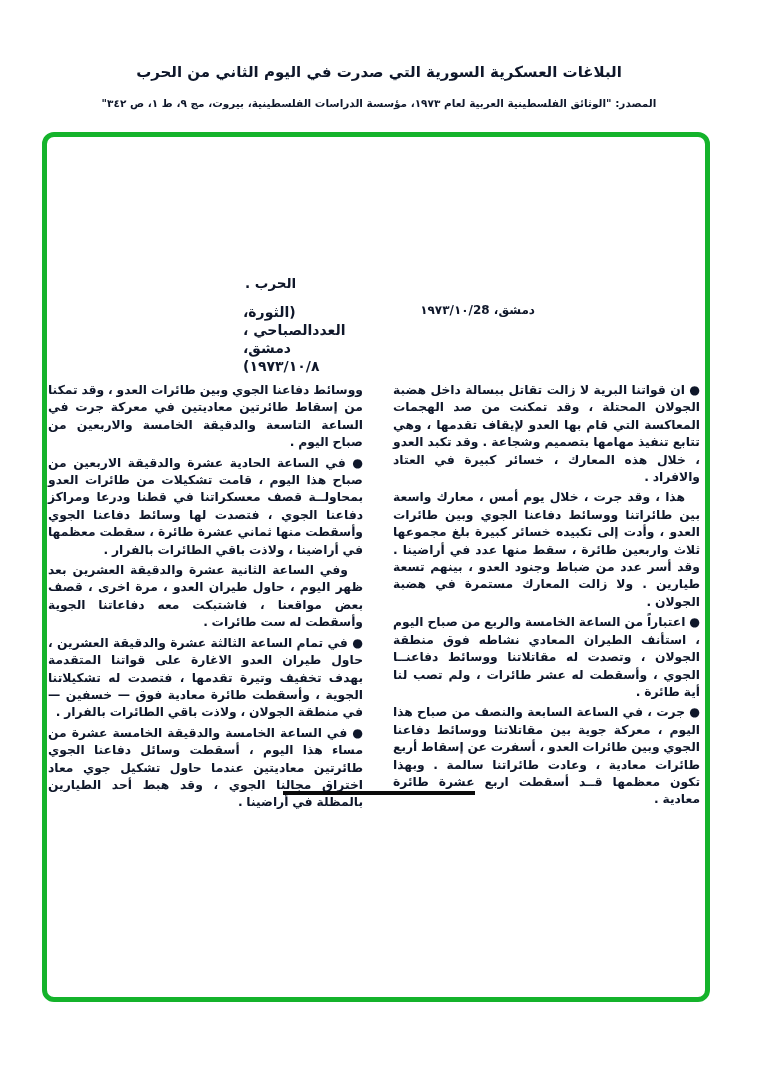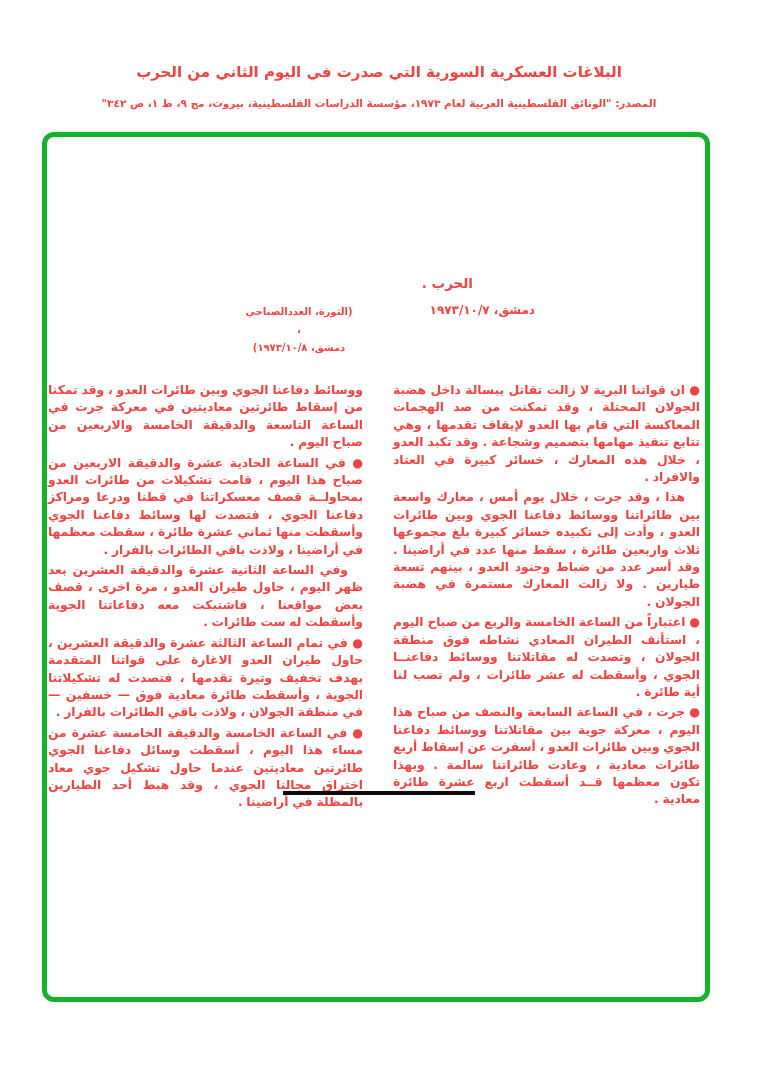--- a/index.html
+++ b/index.html
@@ -20,58 +20,58 @@
     box-sizing:border-box;border:5px solid #14b32b;border-radius:12px;
     background:#ffffff;
   }
   .doc-title1{
     position:absolute;left:245px;top:252px;width:455px;direction:rtl;
     font-size:13.5px;font-weight:bold;line-height:20px;
     text-align:justify;text-align-last:justify;
   }
   .doc-title2{
     position:absolute;left:245px;top:275px;width:228px;direction:rtl;
-    font-size:13.5px;font-weight:bold;text-align:right;
+    font-size:13.5px;font-weight:bold;text-align:left;
   }
   .dateline{
     position:absolute;left:420px;top:303px;width:115px;direction:rtl;
     font-size:12px;font-weight:bold;text-align:right;
   }
   .citation{
     position:absolute;left:243px;top:303px;width:112px;direction:rtl;
-    font-size:10px;font-weight:bold;text-align:center;line-height:18px;
+    font-size:14px;font-weight:bold;text-align:left;line-height:18px;
   }
   .col{
     position:absolute;top:382px;direction:rtl;text-align:justify;
     font-size:12.3px;font-weight:bold;line-height:17.4px;word-spacing:-0.5px;
   }
   .col-right{left:393px;width:307px;}
   .col-left{left:48px;width:315px;}
   .para{margin:0 0 3px 0;}
   .para.indent{text-indent:15px;}
   .rule{
     position:absolute;left:283px;top:791px;width:192px;height:4px;
     background:#0b0b0b;
   }
 </style>
 </head>
 <body>
 
-<div class="page" style="color: #ef4444;">
+<div class="page" style="color: #0f172a;">
 
   <div class="hdr-title">البلاغات العسكرية السورية التي صدرت في اليوم الثاني من الحرب</div>
 
   <div class="hdr-source">المصدر: "الوثائق الفلسطينية العربية لعام ١٩٧٣، مؤسسة الدراسات الفلسطينية، بيروت، مج ٩، ط ١، ص ٣٤٢"</div>
 
   <div class="frame" style="border-color: rgb(20, 179, 43);"></div>
 
 
   <div class="doc-title2">الحرب .</div>
 
-  <div class="dateline">دمشق، ١٩٧٣/١٠/٧</div>
+  <div class="dateline">دمشق، ١٩٧٣/١٠/28</div>
 
   <div class="citation">
     <div>(الثورة، العددالصباحي ،</div>
     <div>دمشق، ١٩٧٣/١٠/٨)</div>
   </div>
 
   <div class="col col-right">
     <p class="para">● ان قواتنا البرية لا زالت تقاتل ببسالة داخل هضبة الجولان المحتلة ، وقد تمكنت من صد الهجمات المعاكسة التي قام بها العدو لإيقاف تقدمها ، وهي تتابع تنفيذ مهامها بتصميم وشجاعة . وقد تكبد العدو ، خلال هذه المعارك ، خسائر كبيرة في العتاد والافراد .</p>
     <p class="para indent">هذا ، وقد جرت ، خلال يوم أمس ، معارك واسعة بين طائراتنا ووسائط دفاعنا الجوي وبين طائرات العدو ، وأدت إلى تكبيده خسائر كبيرة بلغ مجموعها ثلاث واربعين طائرة ، سقط منها عدد في أراضينا . وقد أسر عدد من ضباط وجنود العدو ، بينهم تسعة طيارين . ولا زالت المعارك مستمرة في هضبة الجولان .</p>
     <p class="para">● اعتباراً من الساعة الخامسة والربع من صباح اليوم ، استأنف الطيران المعادي نشاطه فوق منطقة الجولان ، وتصدت له مقاتلاتنا ووسائط دفاعنــا الجوي ، وأسقطت له عشر طائرات ، ولم تصب لنا أية طائرة .</p>

